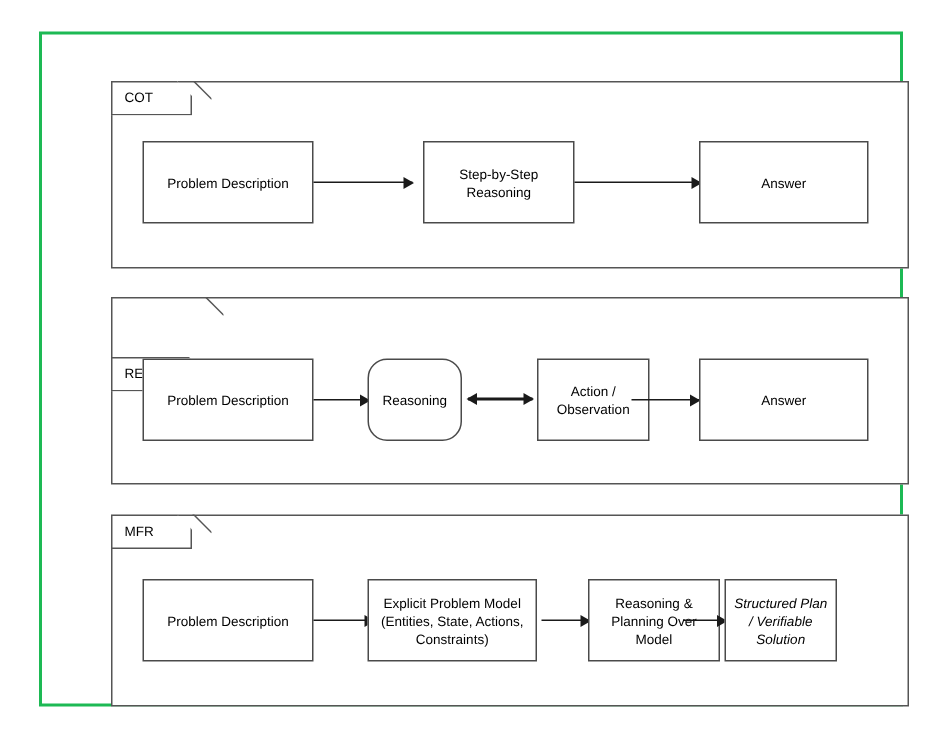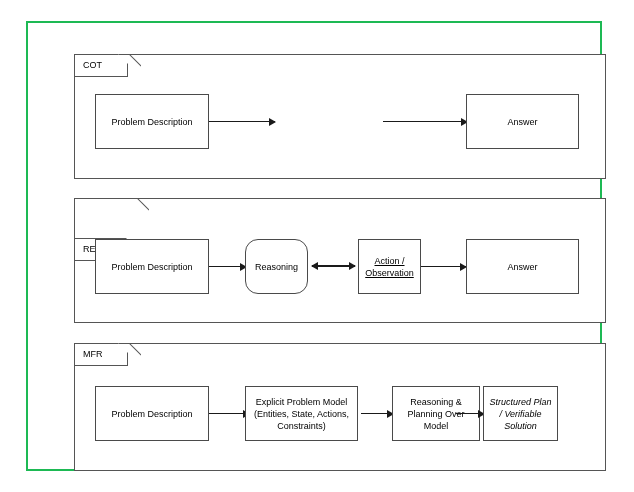--- a/index.html
+++ b/index.html
@@ -152,41 +152,42 @@
     <div class="panel panel-cot">
       <div class="panel-tab tab-cot">
         <span class="tab-label">COT</span>
       </div>
       <div class="tab-diag" style="left:53px; right:auto;"></div>
 
       <div class="node" style="left:20px; top:39px; width:114px; height:55px;">Problem Description</div>
 
       <div class="arrow" style="left:134px; top:66px; width:66px;"></div>
 
+      <div class="node" style="left:207px; top:39px; width:101px; height:55px;">Step-by-Step Reasoning</div>
 
       <div class="arrow" style="left:308px; top:66px; width:84px;"></div>
 
       <div class="node" style="left:391px; top:39px; width:113px; height:55px;">Answer</div>
     </div>
 
     <div class="panel panel-react">
       <div class="panel-tab tab-react">
         <span class="tab-label">REACT</span>
       </div>
       <div class="tab-diag" style="left:61px; right:auto;"></div>
 
       <div class="node" style="left:20px; top:40px; width:114px; height:55px;">Problem Description</div>
 
       <div class="arrow" style="left:134px; top:67px; width:37px;"></div>
 
       <div class="node" style="left:170px; top:40px; width:63px; height:55px;border-radius:13px;">Reasoning</div>
 
       <div class="arrow bidir" style="left:237px; top:66px; width:43px;"></div>
 
-      <div class="node" style="left:283px; top:40px; width:63px; height:55px;text-decoration:underline;">Action / Observation</div>
+      <div class="node" style="left:283px; top:40px; width:75px; height:55px;">Action / Observation</div>
 
       <div class="arrow" style="left:346px; top:67px; width:45px;"></div>
 
       <div class="node" style="left:391px; top:40px; width:113px; height:55px;">Answer</div>
     </div>
 
     <div class="panel panel-mfr">
       <div class="panel-tab tab-mfr">
         <span class="tab-label">MFR</span>
       </div>

